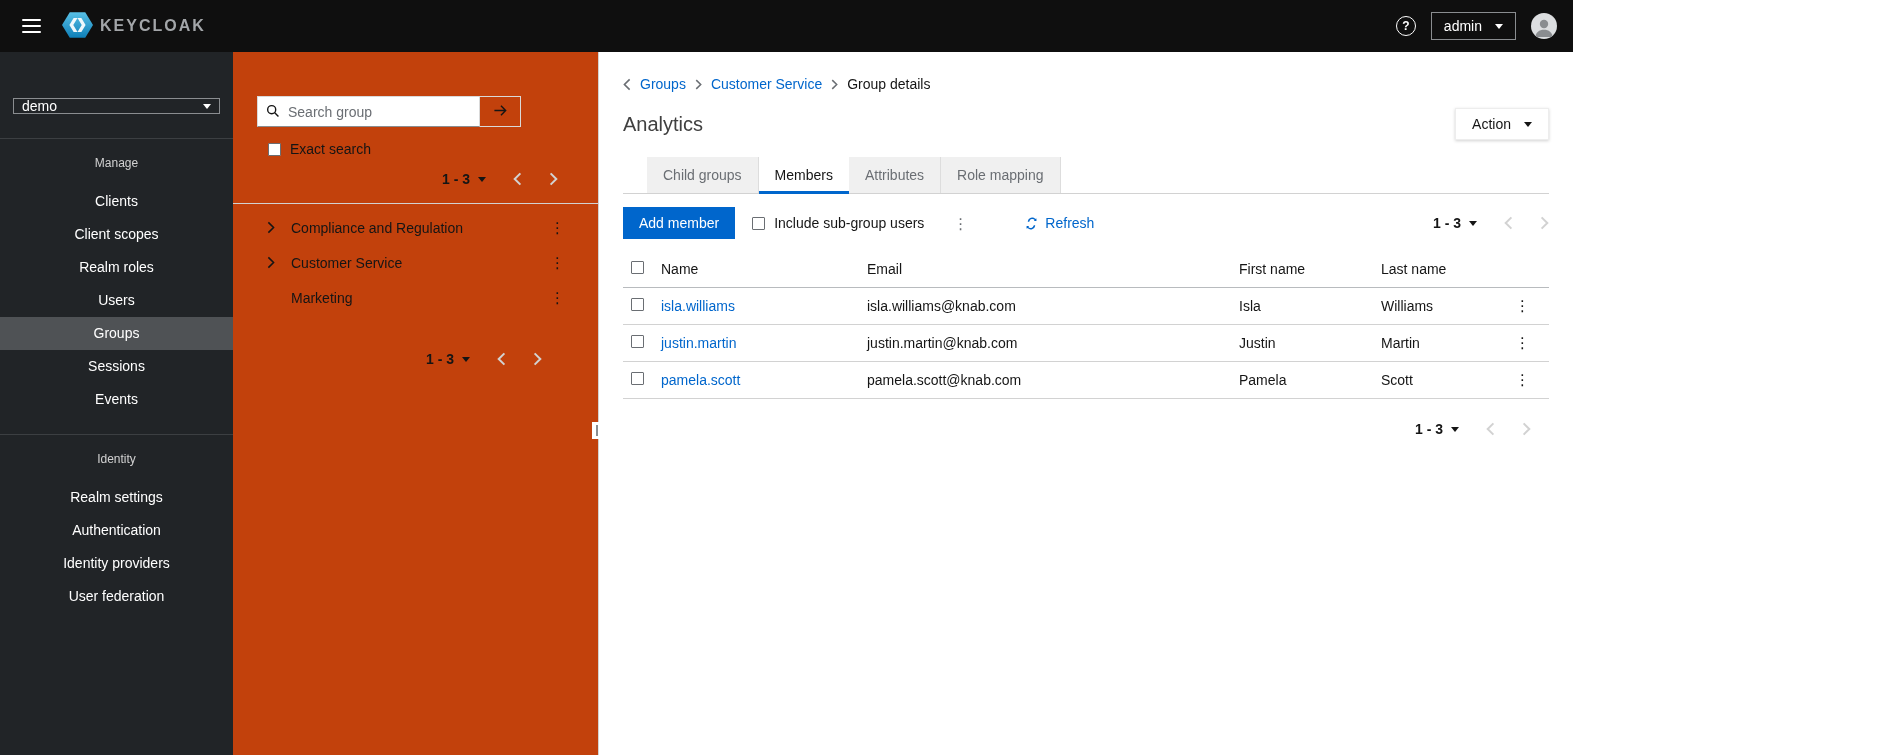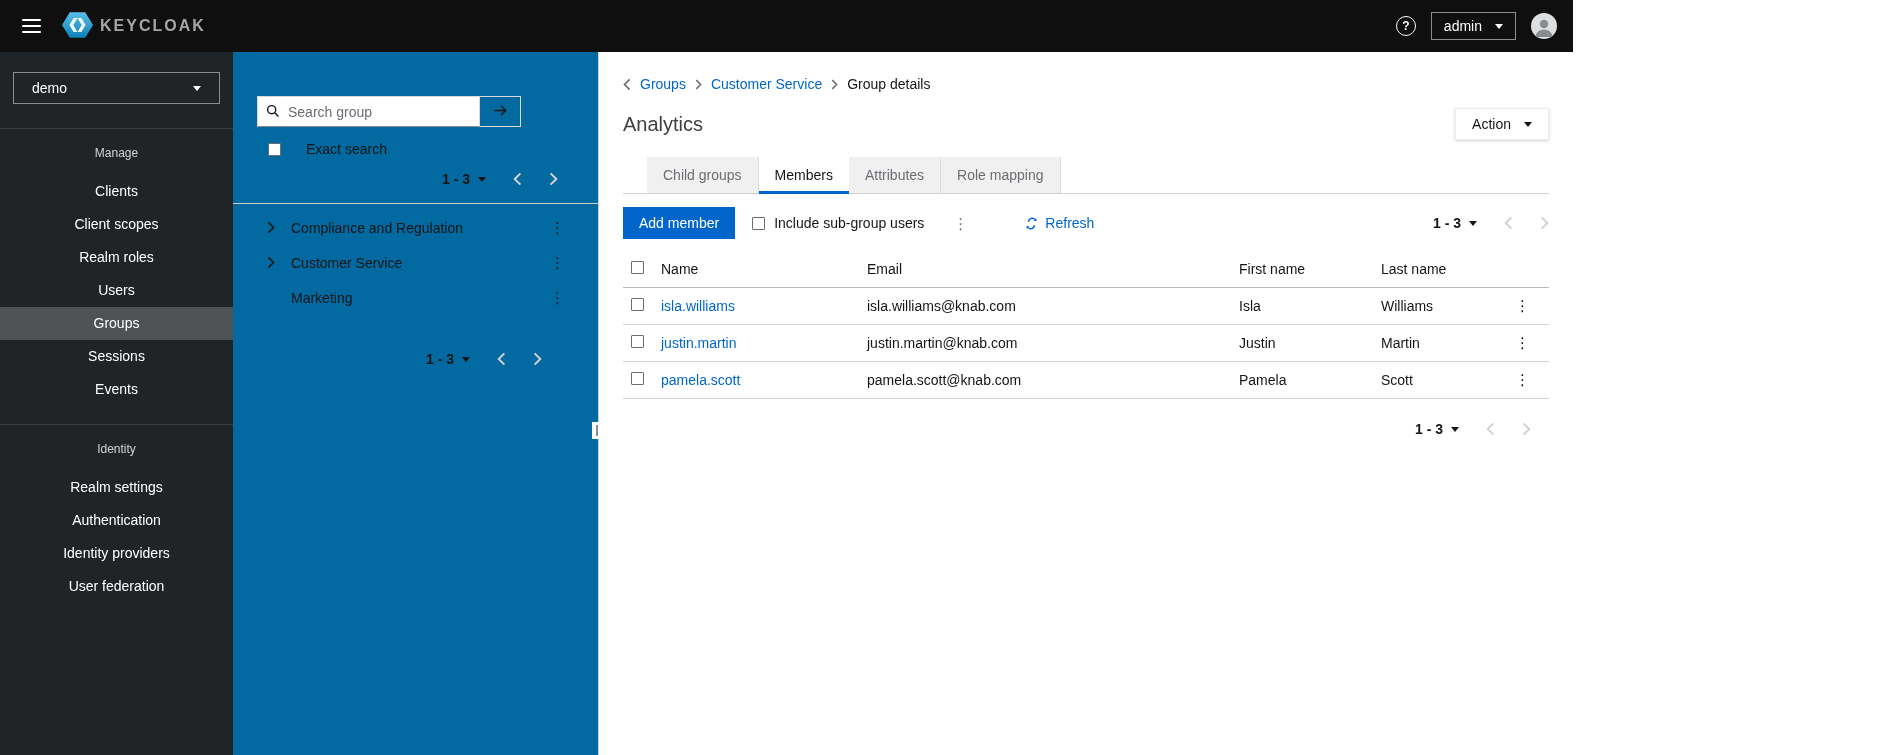--- a/index.html
+++ b/index.html
@@ -15,38 +15,38 @@
   .brand-text { font-size:16px; font-weight:bold; letter-spacing:2px; color:#a3a6a9; }
   .topbar-right { margin-left:auto; display:flex; align-items:center; gap:15px; }
   .help { width:20px; height:20px; border-radius:50%; border:1.5px solid #fff; display:flex; align-items:center; justify-content:center; font-size:12px; font-weight:bold; cursor:pointer; }
   .user-dd { display:flex; align-items:center; gap:13px; border:1px solid #8a8d90; padding:5px 12px; cursor:pointer; }
   .avatar { width:26px; height:26px; border-radius:50%; background:#dcdee0; display:flex; align-items:flex-end; justify-content:center; overflow:hidden; cursor:pointer; }
   .caret { display:inline-block; width:0; height:0; border:4px solid transparent; border-top:5px solid currentColor; margin-top:5px; }
 
   
   .sidebar { position:absolute; top:52px; left:0; bottom:0; width:233px; background:#212427; color:#fff; }
   .realm-wrap { padding:20px 13px 24px; }
-  .realm-select { height:32px; border:1px solid #8a8d90; display:flex; align-items:center; justify-content:space-between; padding:0 18px; cursor:pointer; }
+  .realm-select { height:16px; border:1px solid #8a8d90; display:flex; align-items:center; justify-content:space-between; padding:0 8px; cursor:pointer;margin-top:26px; }
   .sb-divider { height:1px; background:#3c3f42; }
   .nav-section { padding-top:17px;text-align:center; }
   .nav-title { padding:0 17px; font-size:12px; color:#d2d2d2; margin-bottom:15px; }
   .nav-item { display:block; padding:8px 17px; line-height:17px; color:#fff; cursor:pointer; }
   .nav-item.active { background:#4f5255; }
   .sb-divider.mid { margin-top:18px; }
 
   
-  .groups-panel { position:absolute; top:52px; left:233px; bottom:0; width:366px; background:#0369a1; border-right:1px solid #d2d2d2; }
+  .groups-panel { position:absolute; top:52px; left:233px; bottom:0; width:366px; background:#c2410c; border-right:1px solid #d2d2d2; }
   .panel-head { padding:44px 24px 0; }
   .search-row { display:flex; }
   .search-wrap { position:relative; width:223px; }
   .search-wrap .mag { position:absolute; left:9px; top:8px; }
   .search-input { width:100%; height:31px; border:1px solid #d9d9d9; border-bottom-color:#8a8d90; padding:0 8px 0 30px; font:inherit; color:#151515; outline:none; }
   .search-input::placeholder { color:#6a6e73; }
   .search-go { width:41px; height:31px; border:1px solid #d9d9d9; border-left:none; display:flex; align-items:center; justify-content:center; }
-  .check-row { display:flex; align-items:center; gap:25px; margin:14px 0 4px 11px; cursor:pointer; }
+  .check-row { display:flex; align-items:center; gap:9px; margin:14px 0 4px 11px; cursor:pointer; }
   .cb { width:13px; height:13px; border:1px solid #6a6e73; background:#fff; display:inline-block; flex:none; border-radius:1px; }
   .pagination { display:flex; align-items:center; }
   .pag-range { font-weight:bold; }
   .pag-menu { margin-left:8px; display:flex; align-items:flex-start; color:#151515; }
   .pag-nav { margin-left:27px; display:flex; align-items:center; }
   .pag-nav.disabled { color:#d2d2d2; cursor:default; }
   .panel-pag-top { display:flex; justify-content:flex-end; align-items:center; margin-top:14px; padding:0 40px 16px 0; border-bottom:1px solid #d2d2d2; }
   .tree { list-style:none; margin-top:6px; }
   .tree-row { display:flex; align-items:center; height:35px; padding:0 28px 0 34px; }
   .tree-toggle { width:16px; display:flex; margin-right:8px; color:#151515; cursor:pointer; }

